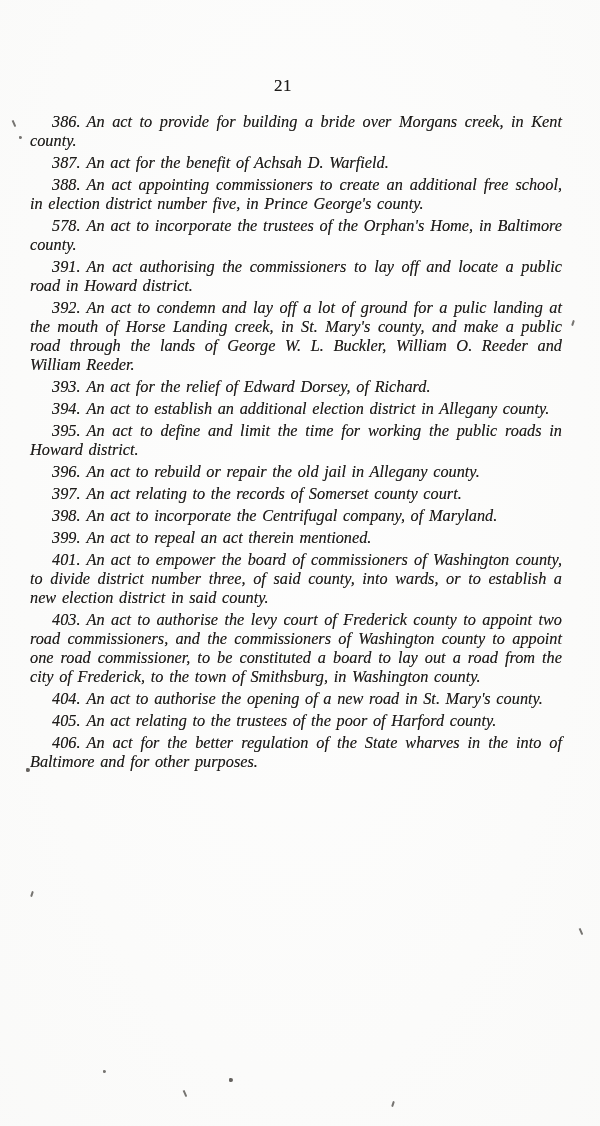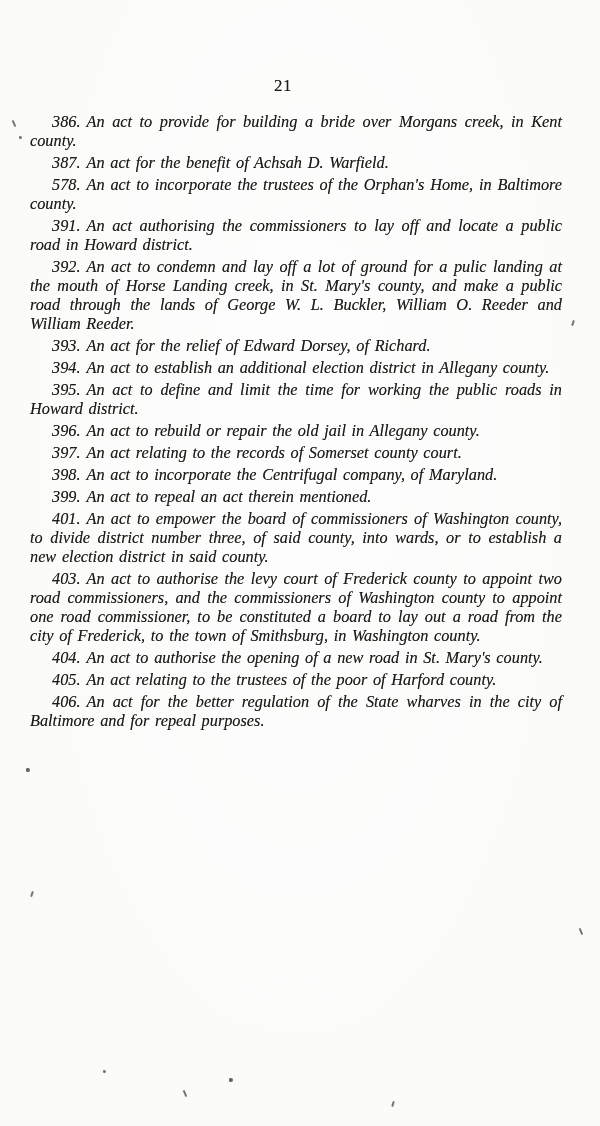--- a/index.html
+++ b/index.html
@@ -58,20 +58,21 @@
 <body>
 
 <div class="page">
   <div class="pagenum">21</div>
 
   <div class="content">
   <p class="entry"><span class="actnum">386.</span><span>An act to provide for building a bride over Morgans creek, in Kent county.</span></p>
 
   <p class="entry"><span class="actnum">387.</span><span>An act for the benefit of Achsah D. Warfield.</span></p>
 
+  <p class="entry"><span class="actnum">388.</span><span>An act appointing commissioners to create an additional free school, in election district number five, in Prince George's county.</span></p>
 
   <p class="entry"><span class="actnum">578.</span><span>An act to incorporate the trustees of the Orphan's Home, in Baltimore county.</span></p>
 
 
   <p class="entry"><span class="actnum">391.</span><span>An act authorising the commissioners to lay off and locate a public road in Howard district.</span></p>
 
   <p class="entry"><span class="actnum">392.</span><span>An act to condemn and lay off a lot of ground for a pulic landing at the mouth of Horse Landing creek, in St. Mary's county, and make a public road through the lands of George W. L. Buckler, William O. Reeder and William Reeder.</span></p>
 
   <p class="entry"><span class="actnum">393.</span><span>An act for the relief of Edward Dorsey, of Richard.</span></p>
 
@@ -90,21 +91,21 @@
 
   <p class="entry"><span class="actnum">401.</span><span>An act to empower the board of commissioners of Washington county, to divide district number three, of said county, into wards, or to establish a new election district in said county.</span></p>
 
 
   <p class="entry"><span class="actnum">403.</span><span>An act to authorise the levy court of Frederick county to appoint two road commissioners, and the commissioners of Washington county to appoint one road commissioner, to be constituted a board to lay out a road from the city of Frederick, to the town of Smithsburg, in Washington county.</span></p>
 
   <p class="entry"><span class="actnum">404.</span><span>An act to authorise the opening of a new road in St. Mary's county.</span></p>
 
   <p class="entry"><span class="actnum">405.</span><span>An act relating to the trustees of the poor of Harford county.</span></p>
 
-  <p class="entry"><span class="actnum">406.</span><span>An act for the better regulation of the State wharves in the city of Baltimore and for repeal purposes.</span></p>
+  <p class="entry"><span class="actnum">406.</span><span>An act for the better regulation of the State wharves in the into of Baltimore and for other purposes.</span></p>
 
 </div>
 
   <i class="speck curl" style="left:13px;  top:120px;"></i>
   <i class="speck dot" style="left:19px;  top:136px;"></i>
   <i class="speck tick" style="left:572px; top:320px;"></i>
   <i class="speck fleck" style="left:26px;  top:768px;"></i>
   <i class="speck tick" style="left:31px;  top:891px;"></i>
   <i class="speck curl" style="left:580px; top:928px;"></i>
   <i class="speck fleck" style="left:229px; top:1078px;"></i>

